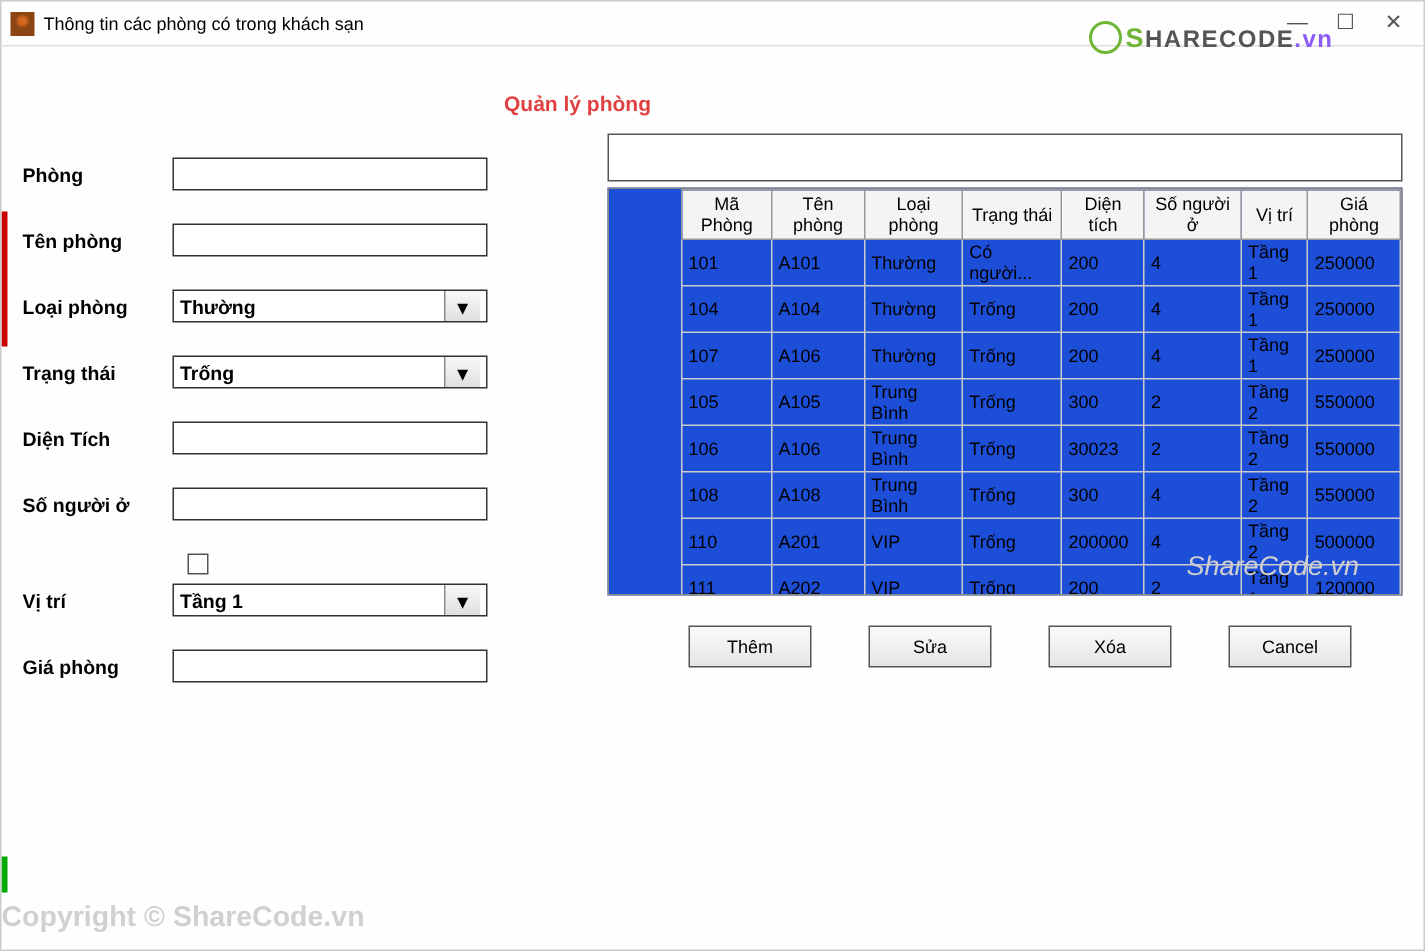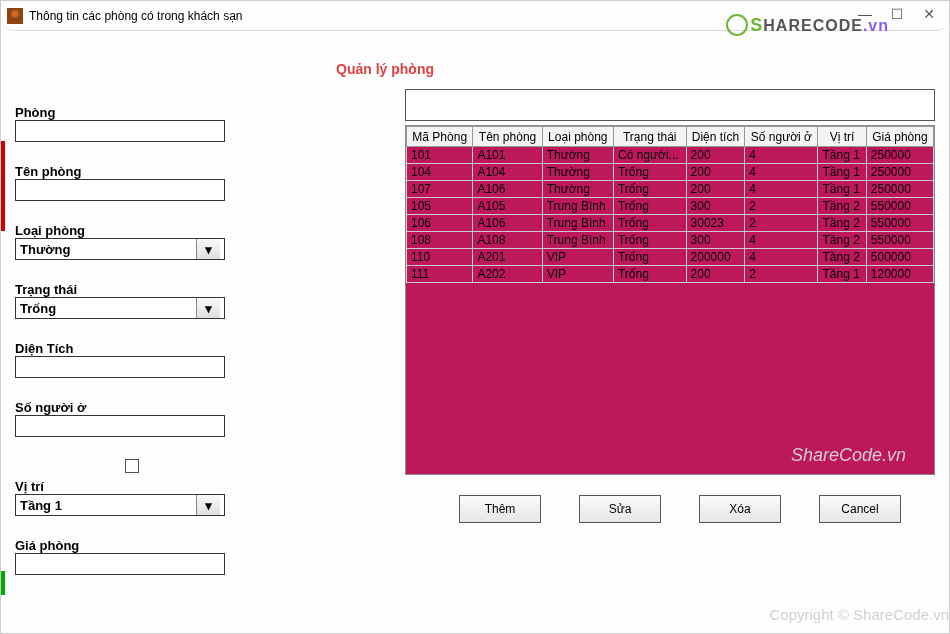--- a/index.html
+++ b/index.html
@@ -14,21 +14,20 @@
     position: relative;
     border: 1px solid #ccc;
   }
   .titlebar {
     height: 30px;
     display: flex;
     align-items: center;
     padding: 0 6px;
     border-bottom: 1px solid #ddd;
     position: relative;
-    border-radius: 13px;
   }
   .app-icon {
     width: 16px;
     height: 16px;
     margin-right: 6px;
     background: #8b4513;
     display: inline-block;
     position: relative;
   }
   .app-icon::after {
@@ -87,22 +86,22 @@
   .main {
     display: flex;
     padding: 0 14px;
   }
   .form-panel {
     width: 390px;
     padding-top: 20px;
   }
   .form-row {
     display: flex;
+    align-items: center;
     margin-bottom: 22px;
-    flex-direction: column;
   }
   .form-row label {
     width: 100px;
     font-weight: bold;
     font-size: 13px;
   }
   .form-row input.text-input,
   .form-row .select-box {
     width: 210px;
     height: 22px;
@@ -142,24 +141,25 @@
   }
   .search-box {
     width: 100%;
     height: 32px;
     border: 1px solid #555;
     margin-bottom: 4px;
     background: #fff;
   }
   .table-wrap {
     border: 1px solid #888;
-    height: 350px;
+    height: 272px;
     overflow: hidden;
-    background: #be185d;
+    background: #1d4ed8;
     position: relative;
+    padding-left: 48px;
   }
   table {
     border-collapse: collapse;
     width: 100%;
     font-size: 12px;
   }
   th {
     border: 1px solid #999;
     padding: 2px 4px;
     background: #f4f4f4;
@@ -197,24 +197,24 @@
     font-weight: normal;
     font-size: 12px;
     display: flex;
     align-items: center;
     justify-content: center;
   }
   .copyright {
     position: absolute;
     bottom: 10px;
     width: 100%;
-    text-align: right;
+    text-align: left;
     color: #d0d0d0;
-    font-size: 15px;
-    font-weight: normal;
+    font-size: 19px;
+    font-weight: bold;
     pointer-events: none;
   }
   .left-edge-red { position:absolute; left:0; top:140px; width:4px; height:90px; background:#c00; }
   .left-edge-green { position:absolute; left:0; top:570px; width:4px; height:24px; background:#0a0; }
 </style>
 </head>
 <body>
 
 <div class="left-edge-red"></div>
 <div class="left-edge-green"></div>

